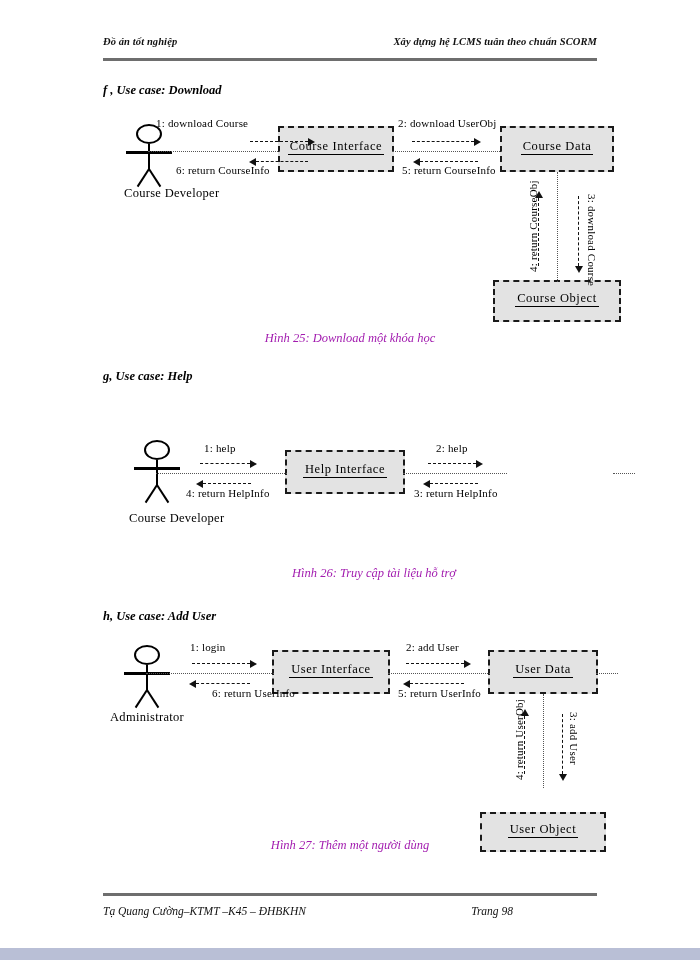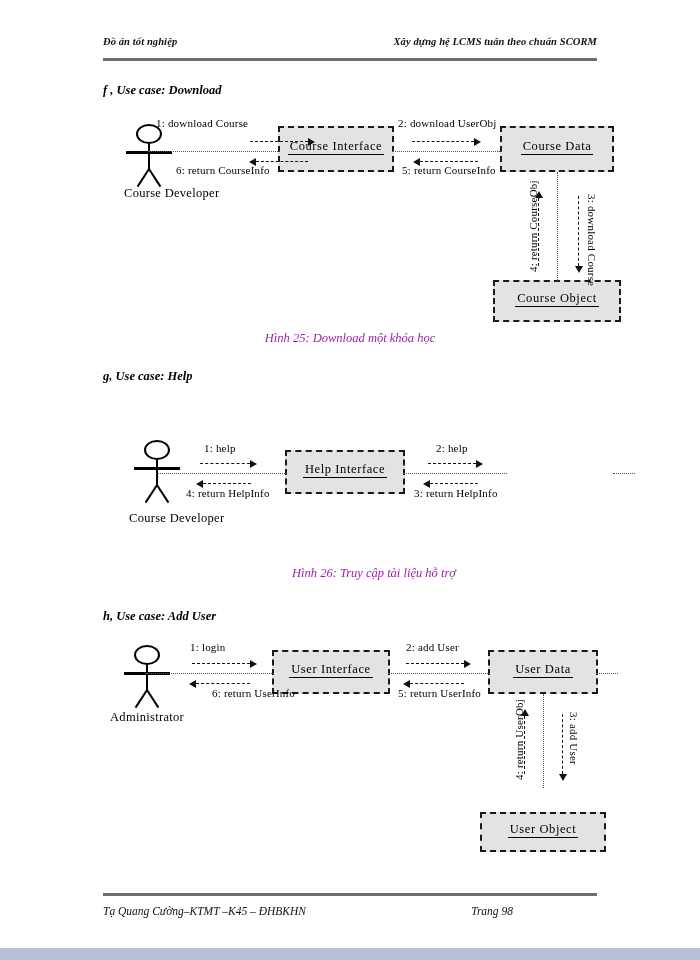--- a/index.html
+++ b/index.html
@@ -316,20 +316,21 @@
         <i class="av"></i>
       </div>
     <div class="mlabel-v rot-cw" style="left:580px;top:712px;">3: add User</div>
 
     <div class="msg-v up" style="left:524px;top:716px;height:58px;">
         <i class="av"></i>
       </div>
     <div class="mlabel-v rot-ccw" style="left:513px;top:780px;">4: return UserObj</div>
   </div>
 
+  <div class="cap" style="top:838px;">Hình 27: Thêm một người dùng</div>
 
   <div class="rule bot"></div>
   <div class="ftr">
     <div class="ftr-left">Tạ Quang Cường–KTMT –K45 – ĐHBKHN</div>
     <div class="ftr-right">Trang 98</div>
   </div>
 
   <div class="strip"></div>
 </div>
 

